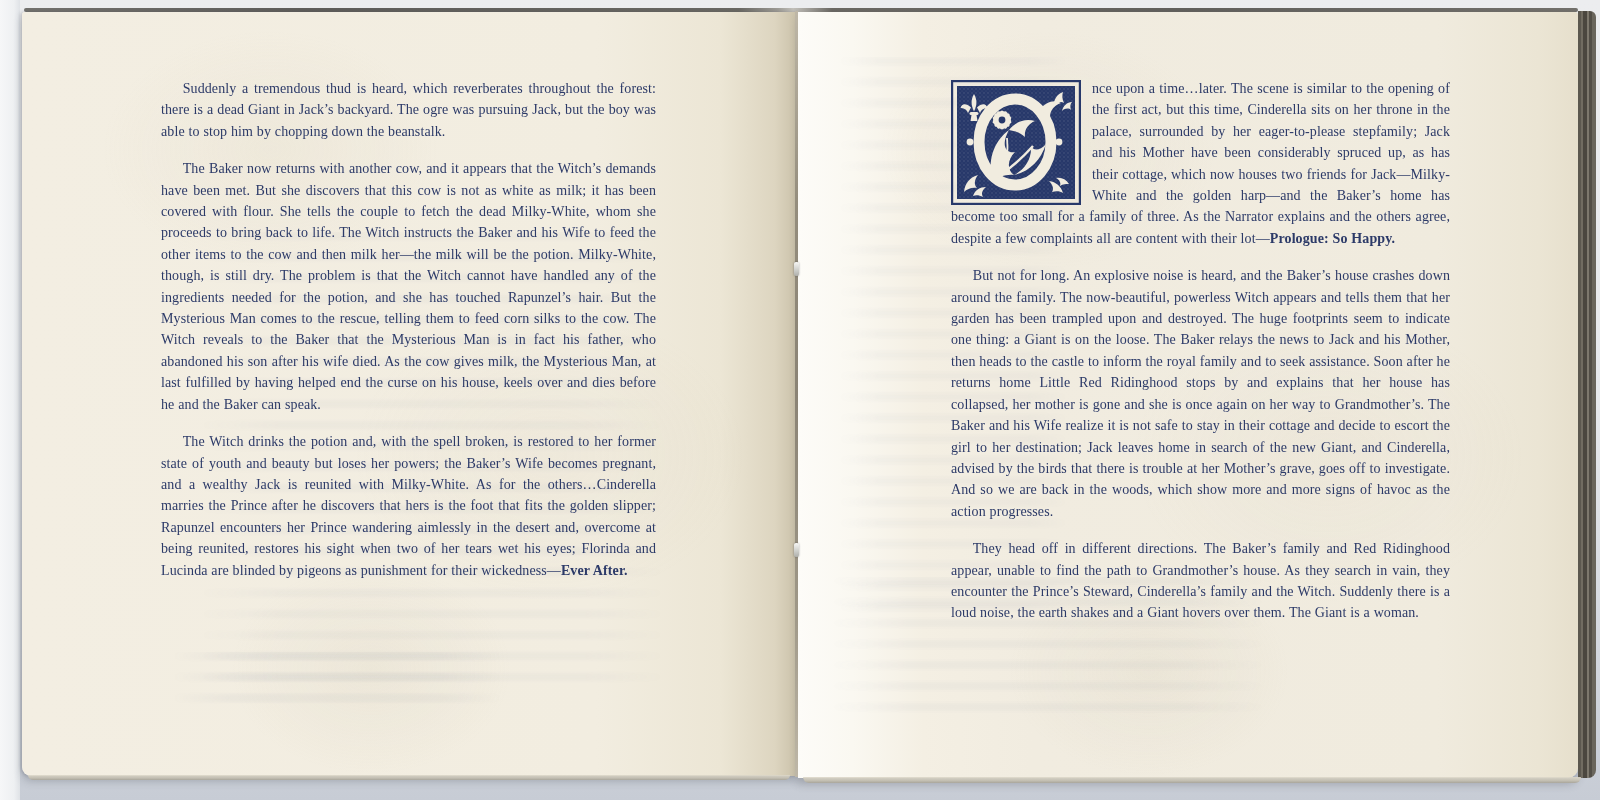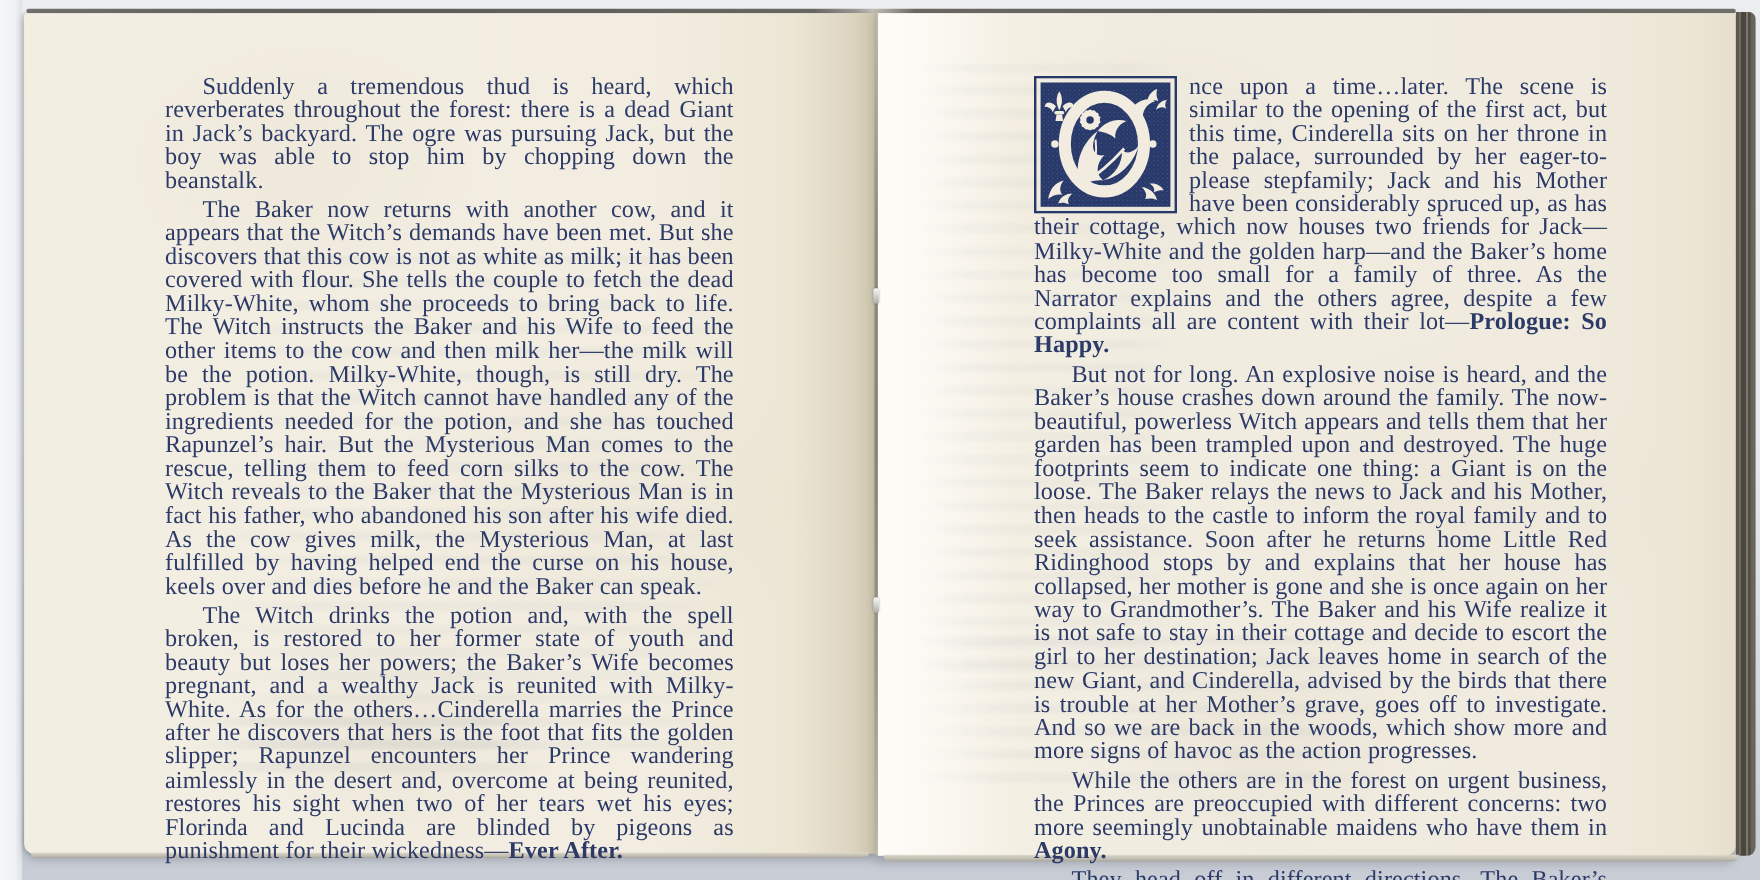--- a/index.html
+++ b/index.html
@@ -61,21 +61,21 @@
     mask-image:linear-gradient(90deg,transparent 0,#000 18%,#000 82%,transparent 100%);}
   .g-l1{left:175px;top:220px;width:470px;height:460px;opacity:.38;}
   .g-l2{left:150px;top:640px;width:330px;height:58px;opacity:.5;}
   .g-r1{left:40px;top:45px;width:230px;height:560px;opacity:.34;}
   .g-r2{left:30px;top:565px;width:440px;height:140px;opacity:.4;}
 
   .textcol{position:absolute;z-index:2;}
   .col-left{left:123px;top:50px;width:527px;}
   .col-right{left:137px;top:50px;width:531px;}
 
-  .para{margin:5px;text-align:justify;font-size:22px;line-height:21.4px;color:#2c3a68;
+  .para{margin:16px;text-align:justify;font-size:14px;line-height:21.4px;color:#2c3a68;
     letter-spacing:.1px;word-spacing:.2px;font-family:Liberation Serif, serif;}
   .indent{text-indent:1.55em;}
   .b{font-weight:700;}
 
   .dropcap{float:left;width:130px;height:125px;margin:2px 11px 1px 0;}
   .dropcap svg{display:block;width:130px;height:125px;}
 </style>
 </head>
 <body>
 
@@ -151,21 +151,20 @@
               <path d="M63 95 C78 92 90 80 95 64 C89 71 82 71 80 66 C81 80 73 90 63 95 Z"></path>
               <path d="M58 50 C64 42 74 38 84 41 C77 44 73 50 74 57 C69 52 63 51 58 50 Z"></path>
               <path d="M88 30 C95 22 103 19 110 23 C103 25 99 31 99 37 C95 33 91 31 88 30 Z"></path>
             </g>
             <path d="M46 97 Q64 86 82 66" stroke="#f1ecdf" stroke-width="2.4" fill="none"></path>
             <path d="M52 92 Q58 76 56 58" stroke="#f1ecdf" stroke-width="1.8" fill="none"></path>
           </svg>
         </span><span><span>nce upon a time…later. The scene is similar to the opening of the first act, but this time, Cinderella sits on her throne in the palace, surrounded by her eager-to-please stepfamily; Jack and his Mother have been considerably spruced up, as has their cottage, which now houses two friends for Jack—Milky-White and the golden harp—and the Baker’s home has become too small for a family of three. As the Narrator explains and the others agree, despite a few complaints all are content with their lot—</span><span class="b">Prologue: So Happy.</span></span>
       </p>
       <p class="para indent"><span>But not for long. An explosive noise is heard, and the Baker’s house crashes down around the family. The now-beautiful, powerless Witch appears and tells them that her garden has been trampled upon and destroyed. The huge footprints seem to indicate one thing: a Giant is on the loose. The Baker relays the news to Jack and his Mother, then heads to the castle to inform the royal family and to seek assistance. Soon after he returns home Little Red Ridinghood stops by and explains that her house has collapsed, her mother is gone and she is once again on her way to Grandmother’s. The Baker and his Wife realize it is not safe to stay in their cottage and decide to escort the girl to her destination; Jack leaves home in search of the new Giant, and Cinderella, advised by the birds that there is trouble at her Mother’s grave, goes off to investigate. And so we are back in the woods, which show more and more signs of havoc as the action progresses.</span></p>
-      <p class="para indent"><span>While the others are in the forest on urgent business, the Princes are preoccupied with different concerns: two more seemingly unobtainable maidens who have them in </span><span class="b">Agony.</span></p>
       <p class="para indent"><span>They head off in different directions. The Baker’s family and Red Ridinghood appear, unable to find the path to Grandmother’s house. As they search in vain, they encounter the Prince’s Steward, Cinderella’s family and the Witch. Suddenly there is a loud noise, the earth shakes and a Giant hovers over them. The Giant is a woman.</span></p>
     </div>
   </div>
 
   <div class="fold"></div>
   <div class="staple s1"></div>
   <div class="staple s2"></div>
 
   <div class="right-band"></div>
   <div class="stack stack-l"></div>

